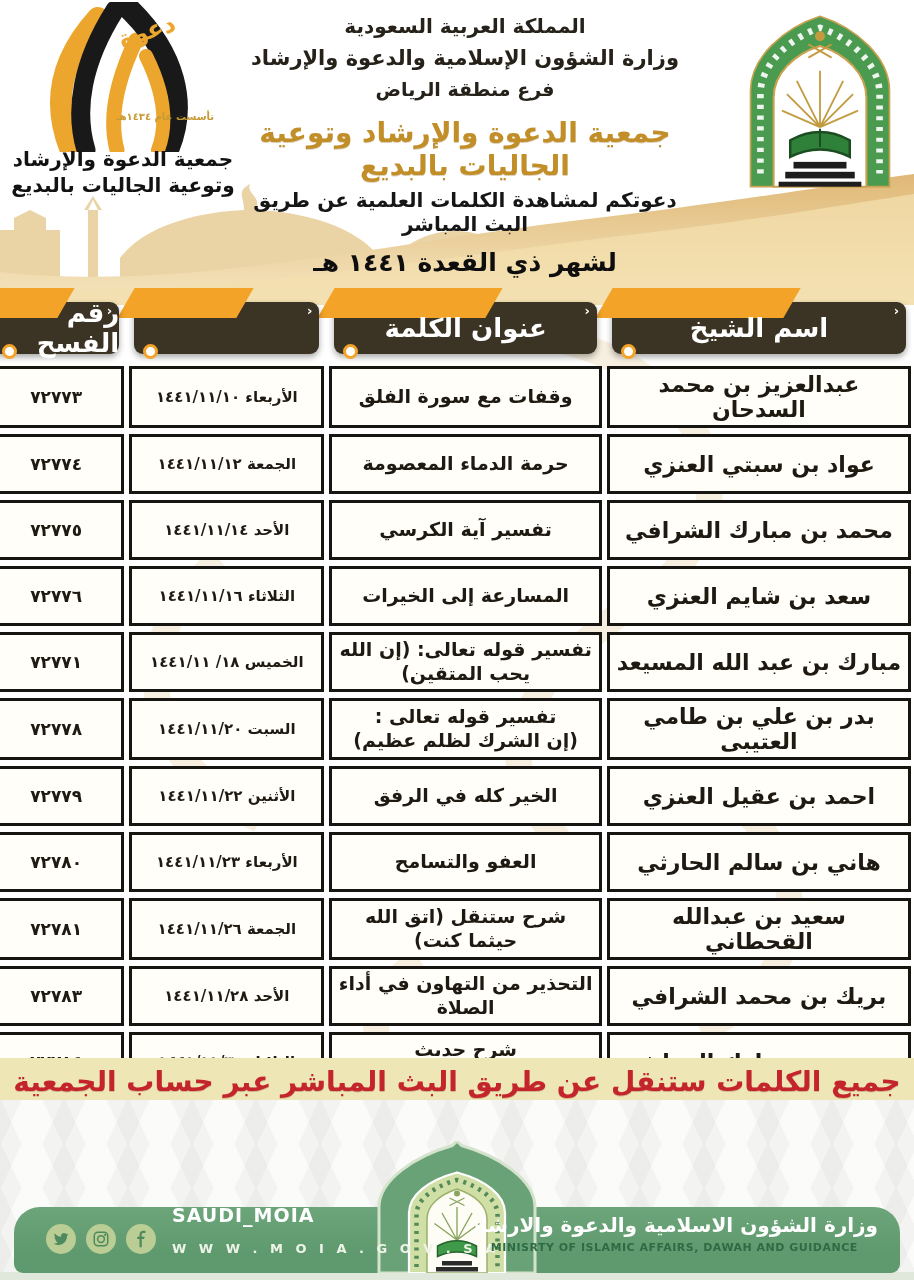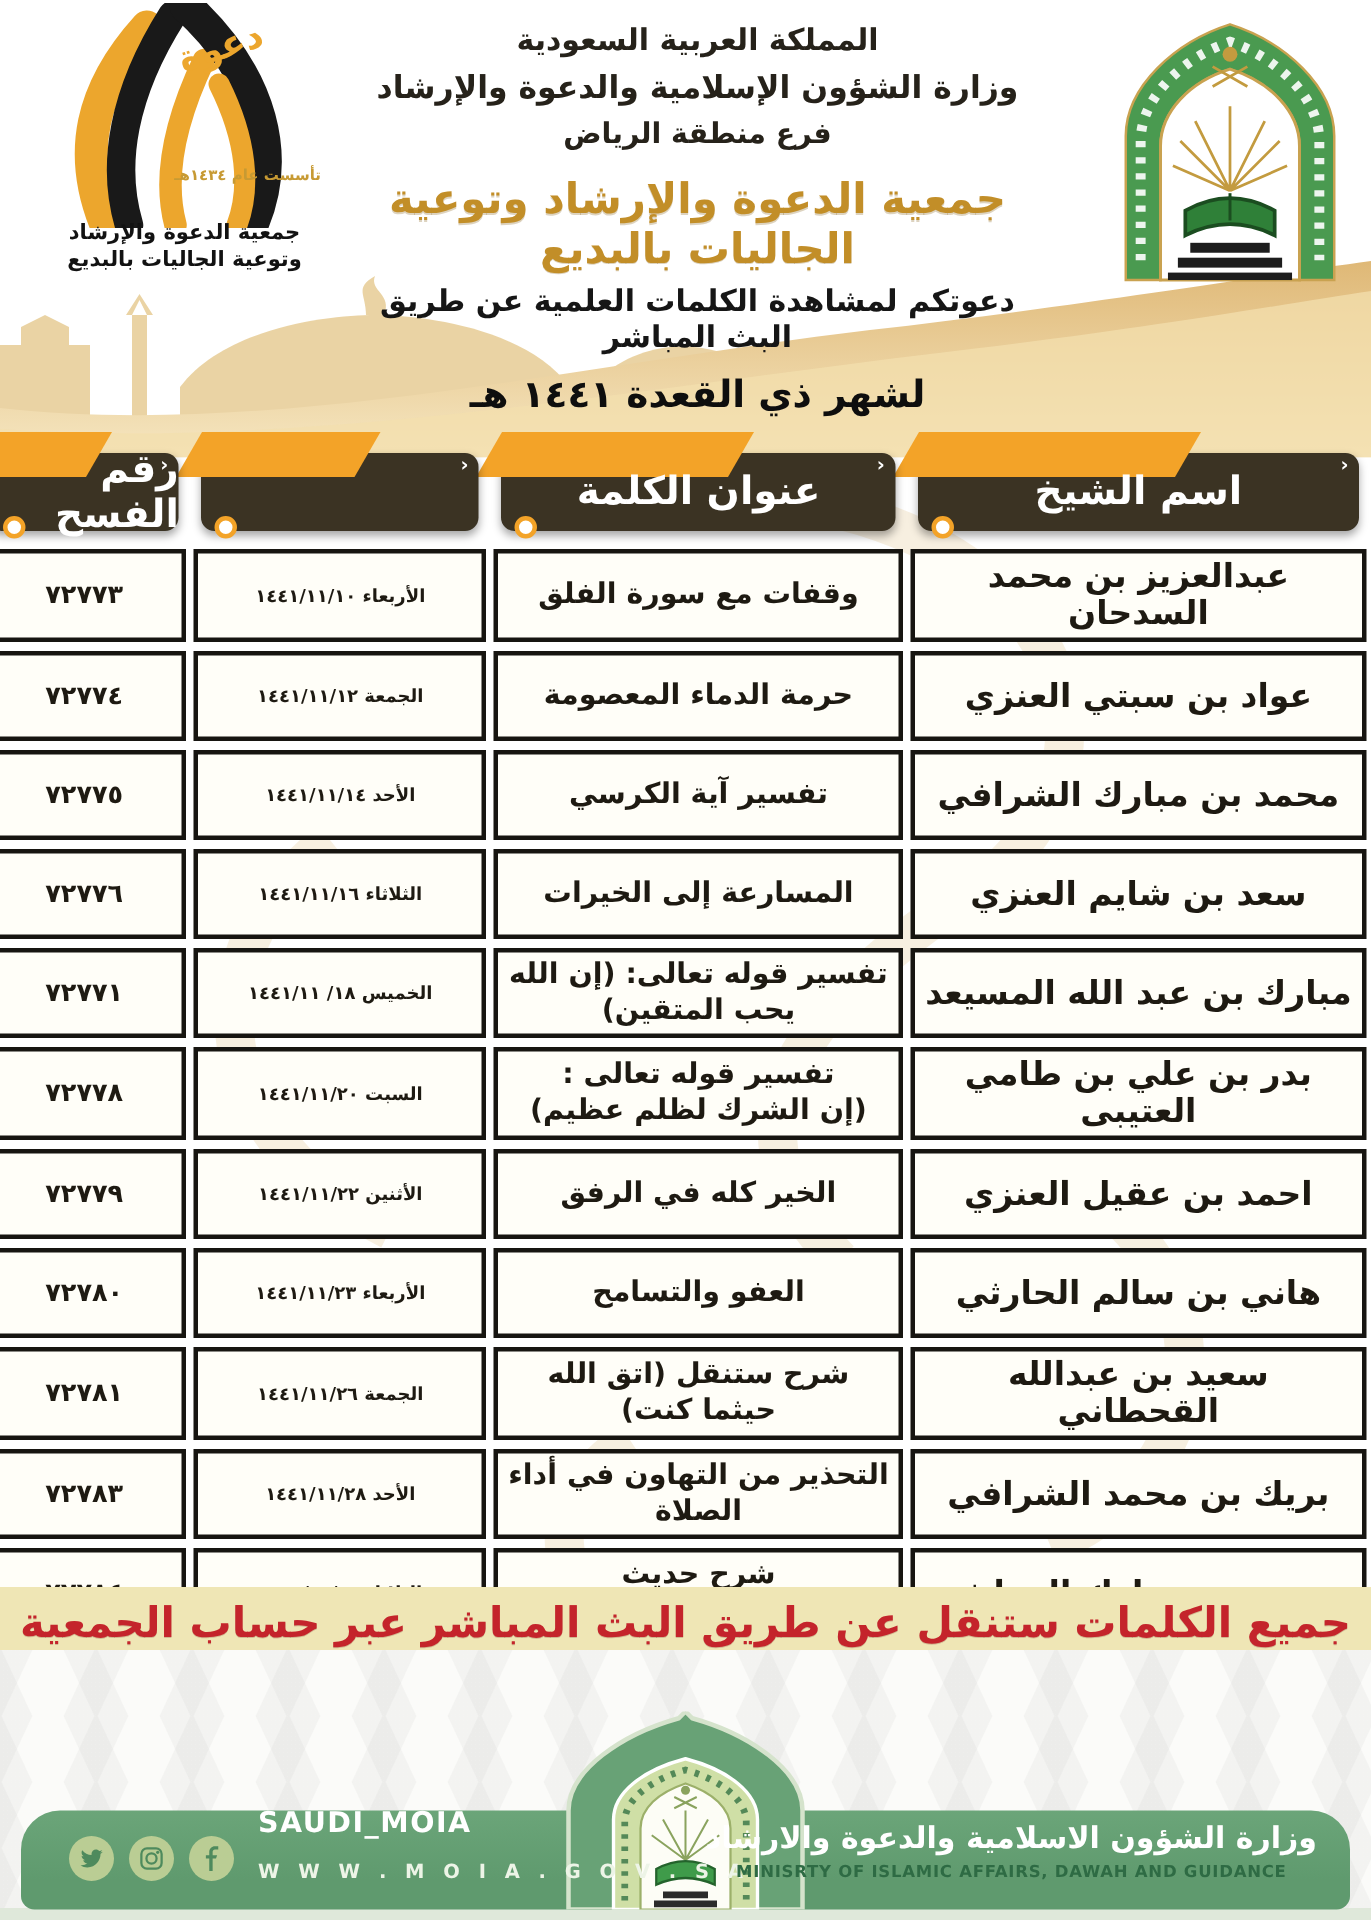--- a/index.html
+++ b/index.html
@@ -5,21 +5,21 @@
   html,body{margin:0;padding:0;}
   body{width:914px;height:1280px;font-family:"DejaVu Sans",sans-serif;}
   .poster{position:relative;width:914px;height:1280px;background:#ffffff;overflow:hidden;}
 
   
   .bg-decor{position:absolute;inset:0;z-index:0;pointer-events:none;}
 
   
   .assoc-logo{position:absolute;left:4px;top:2px;width:238px;text-align:center;z-index:3;}
   .assoc-logo svg{display:block;margin:0 auto;}
-  .assoc-name{font-weight:bold;font-size:14px;line-height:1.3;color:#121212;direction:rtl;margin-top:-6px;}
+  .assoc-name{font-weight:bold;font-size:20px;line-height:1.3;color:#121212;direction:rtl;margin-top:-6px;}
 
   .head-center{position:absolute;left:236px;right:220px;top:14px;text-align:center;direction:rtl;z-index:3;}
   .gov-line{font-weight:bold;color:#26221a;}
   .gov-line.l1{font-size:20px;margin-bottom:8px;}
   .gov-line.l2{font-size:21px;margin-bottom:8px;}
   .gov-line.l3{font-size:19px;}
   .poster-title{margin-top:16px;font-size:28px;font-weight:bold;color:#c28e28;text-shadow:0 1px 0 rgba(120,80,0,.25);}
   .poster-subtitle{margin-top:6px;font-size:20px;font-weight:bold;color:#161616;}
   .poster-month{margin-top:12px;font-size:25px;font-weight:bold;color:#0e0e0e;}
 
@@ -37,21 +37,21 @@
   .hbox::before{content:"";position:absolute;top:-14px;left:-8px;width:64%;height:30px;background:#f3a328;
         transform:skewX(-30deg);z-index:-1;}
   .hbox .chev{position:absolute;top:1px;right:7px;font-size:13px;color:#fff;}
   .hbox .dot{position:absolute;left:9px;bottom:-5px;width:9px;height:9px;border:3px solid #f3a328;border-radius:50%;background:#fff;}
   .tbody{margin-top:12px;}
   .trow{margin-bottom:6px;}
   .cell{border:3px solid #171511;background:#fffef8;display:flex;align-items:center;justify-content:center;
         min-height:48px;padding:3px 6px;text-align:center;color:#1e1a12;}
   .cell.name{font-size:22px;font-weight:bold;}
   .cell.topic{font-size:19px;font-weight:bold;white-space:pre-line;line-height:1.25;}
-  .cell.date{font-size:12px;font-weight:bold;text-align:right;}
+  .cell.date{font-size:15px;font-weight:bold;text-align:right;}
   .cell.permit{font-size:17px;font-weight:bold;letter-spacing:1px;}
 
   
   .banner{position:absolute;top:1058px;left:0;right:0;height:84px;background:#efe6b5;display:flex;
           align-items:center;justify-content:center;direction:rtl;padding:0 8px;z-index:2;}
   .banner-text{color:#c4242b;font-size:28px;font-weight:bold;text-align:center;line-height:1.3;
           text-shadow:0 1px 0 rgba(90,0,0,.2);}
 
   
   .footer{position:absolute;left:0;right:0;bottom:0;height:180px;z-index:2;}

